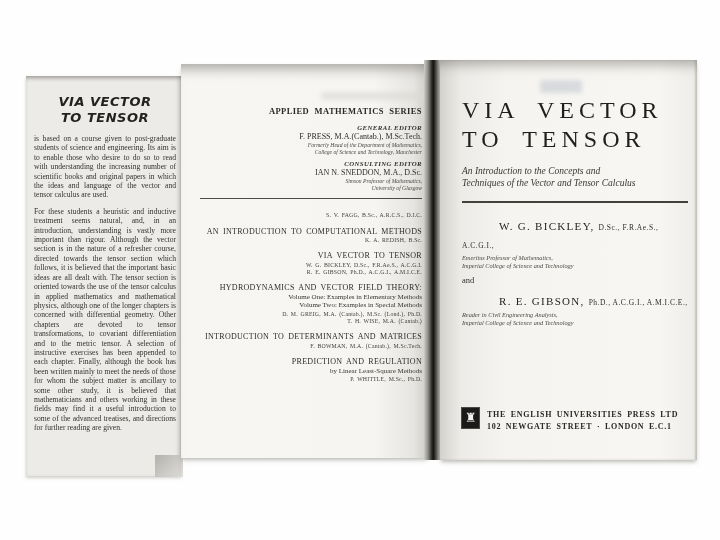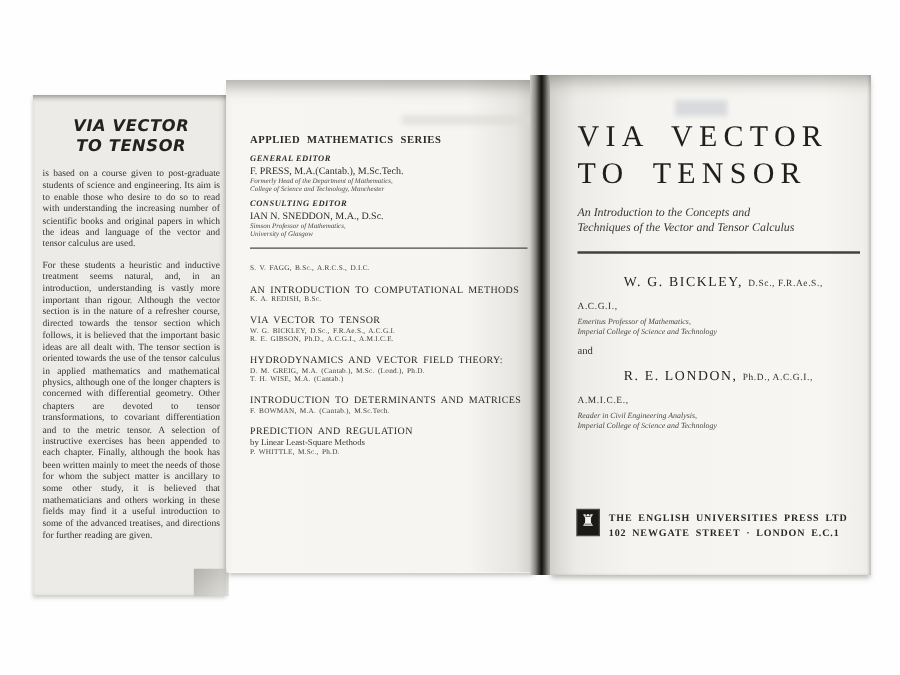--- a/index.html
+++ b/index.html
@@ -34,20 +34,21 @@
     background:linear-gradient(135deg,#a9a7a2 0%,#c7c5c0 55%,#dddbd6 100%);
     opacity:.85;
   }
 
   
   .series{
     left:181px;top:64px;width:247px;height:394px;
     background:linear-gradient(90deg,#f7f6f3 0%,#f6f5f2 78%,#e7e5e1 94%,#ceccc7 100%);
     box-shadow:inset 0 14px 12px -9px rgba(110,108,102,.55), 0 3px 4px -1px rgba(120,118,110,.5);
     padding:42px 6px 0 19px;
+    text-align:right;
   }
   .series-ghost{
     position:absolute;left:140px;top:28px;width:105px;height:8px;
     background:#dcdad5;filter:blur(2px);opacity:.65;border-radius:2px;
   }
   .series-heading{
     font-size:8.5px;font-weight:bold;letter-spacing:.4px;word-spacing:3px;
     color:#2c2b27;margin-bottom:8px;
   }
   .editor-label{
@@ -154,20 +155,22 @@
     <div class="book-title">AN INTRODUCTION TO COMPUTATIONAL METHODS</div>
     <div class="book-authors">K. A. REDISH, B.Sc.</div>
   </div>
   <div class="book">
     <div class="book-title">VIA VECTOR TO TENSOR</div>
     <div class="book-authors">W. G. BICKLEY, D.Sc., F.R.Ae.S., A.C.G.I.
 R. E. GIBSON, Ph.D., A.C.G.I., A.M.I.C.E.</div>
   </div>
   <div class="book">
     <div class="book-title">HYDRODYNAMICS AND VECTOR FIELD THEORY:</div>
+    <div class="book-subtitle">Volume One: Examples in Elementary Methods
+Volume Two: Examples in Special Methods</div>
     <div class="book-authors">D. M. GREIG, M.A. (Cantab.), M.Sc. (Lond.), Ph.D.
 T. H. WISE, M.A. (Cantab.)</div>
   </div>
   <div class="book">
     <div class="book-title">INTRODUCTION TO DETERMINANTS AND MATRICES</div>
     <div class="book-authors">F. BOWMAN, M.A. (Cantab.), M.Sc.Tech.</div>
   </div>
   <div class="book">
     <div class="book-title">PREDICTION AND REGULATION</div>
     <div class="book-subtitle">by Linear Least-Square Methods</div>
@@ -188,21 +191,21 @@
   <div>
     <span class="author-name">W. G. BICKLEY,</span>
     <span class="author-degrees">D.Sc., F.R.Ae.S., A.C.G.I.,</span>
     <div class="author-affil">Emeritus Professor of Mathematics,
 Imperial College of Science and Technology</div>
   </div>
 
   <div class="tp-and">and</div>
 
   <div>
-    <span class="author-name">R. E. LONDON,</span>
+    <span class="author-name">R. E. GIBSON,</span>
     <span class="author-degrees">Ph.D., A.C.G.I., A.M.I.C.E.,</span>
     <div class="author-affil">Reader in Civil Engineering Analysis,
 Imperial College of Science and Technology</div>
   </div>
 
   <div class="publisher">
     <div class="pub-logo">♜</div>
     <div class="pub-lines">THE ENGLISH UNIVERSITIES PRESS LTD
 102 NEWGATE STREET · LONDON E.C.1</div>
   </div>

